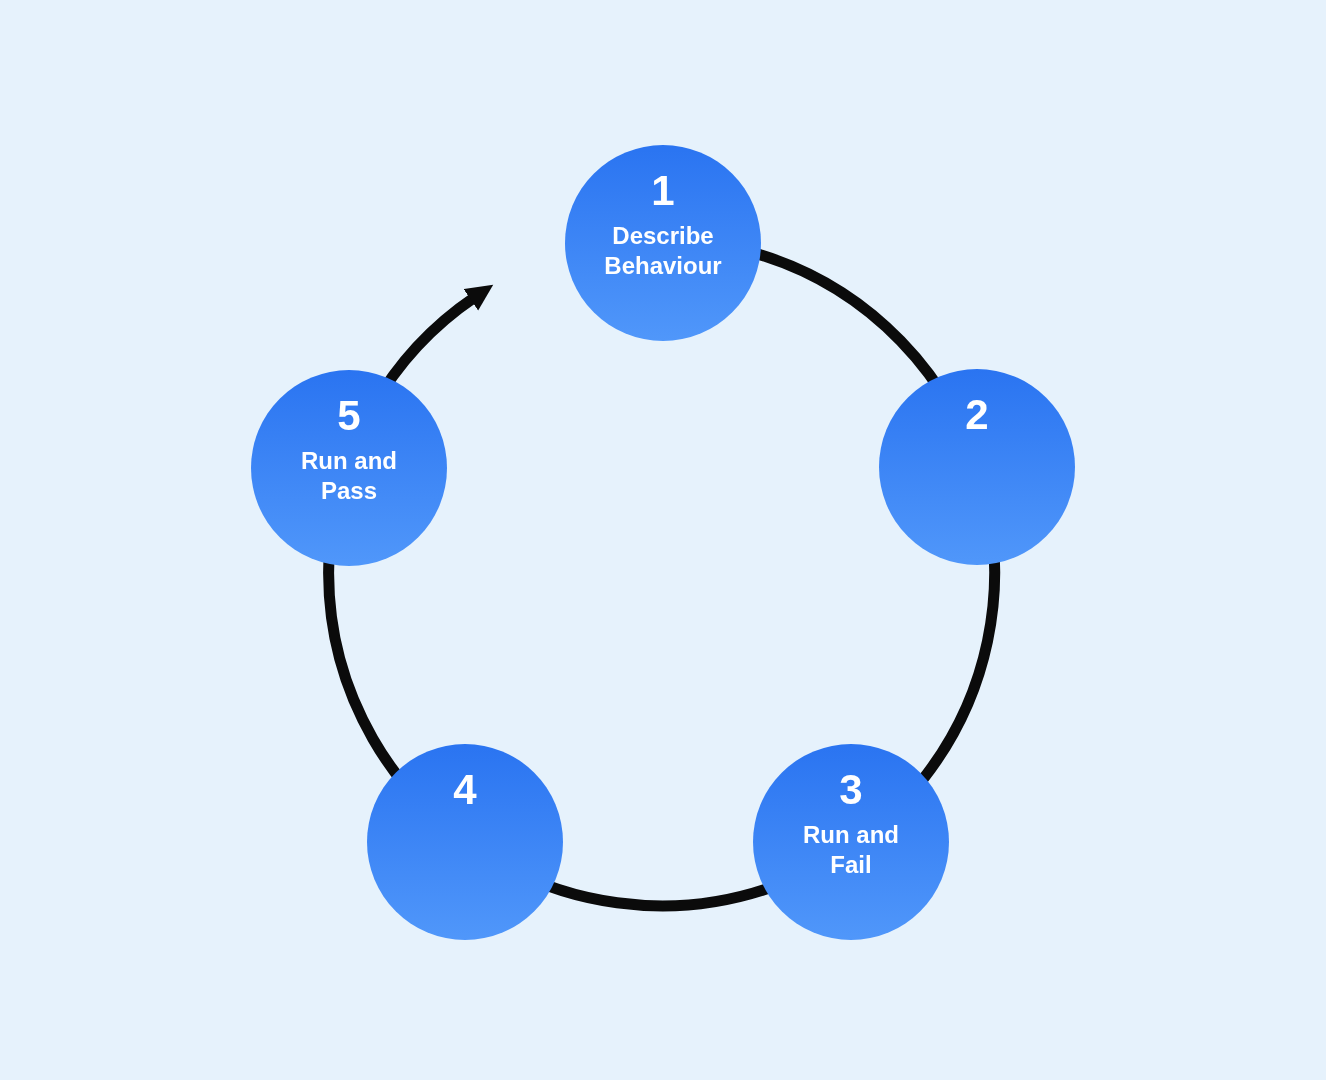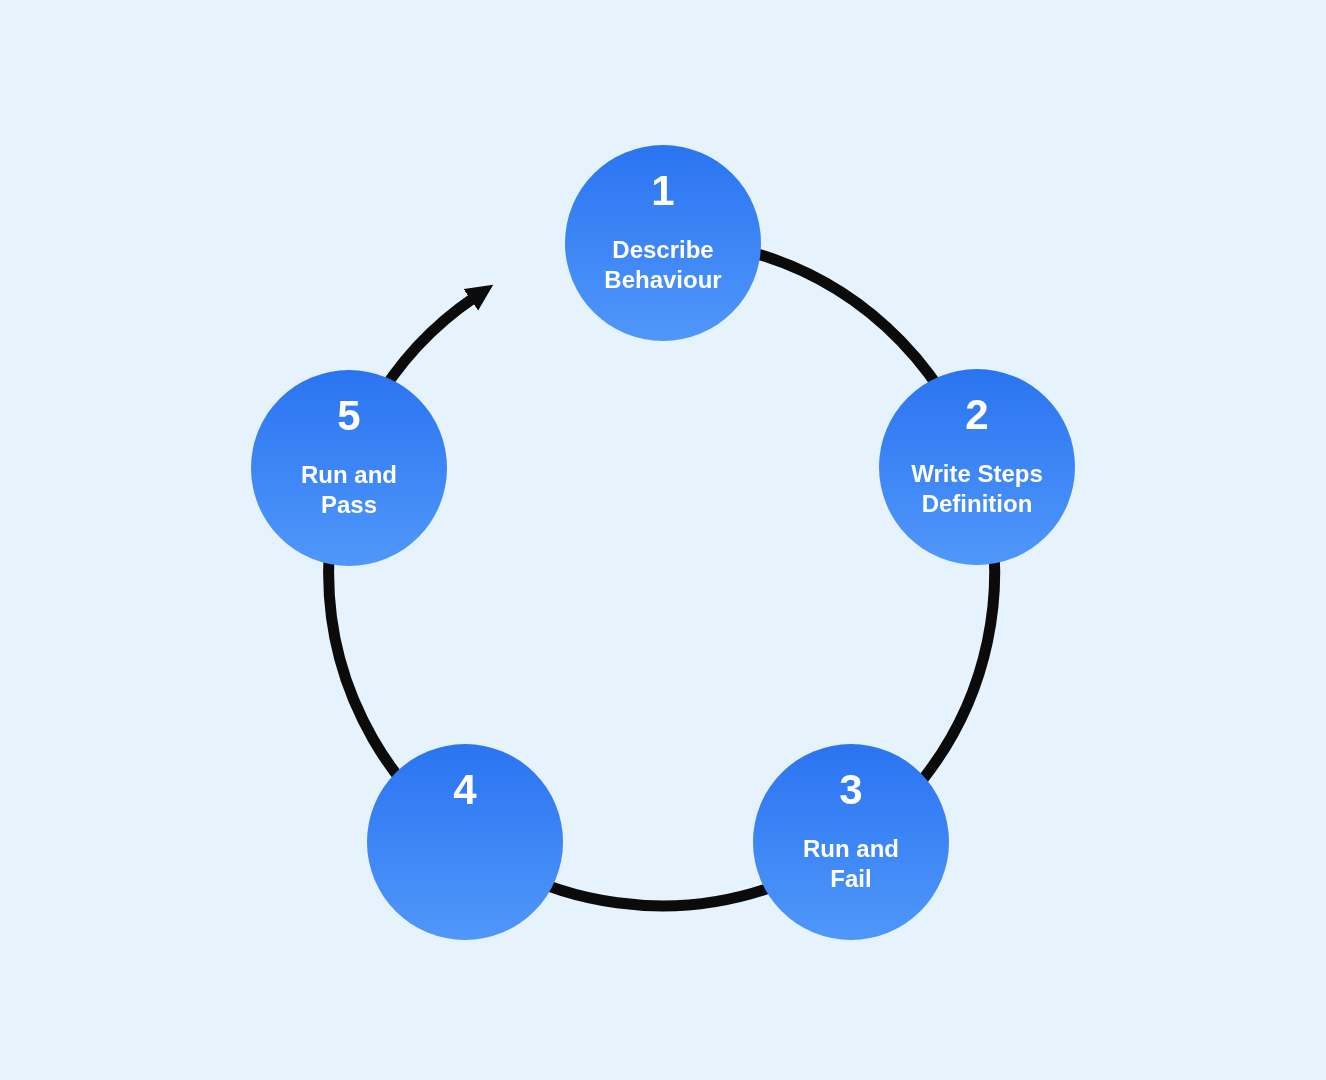--- a/index.html
+++ b/index.html
@@ -43,21 +43,21 @@
   .node .num {
     font-size: 42px;
     font-weight: bold;
     line-height: 48px;
   }
   .node .label {
     font-size: 24px;
     font-weight: bold;
     line-height: 30px;
     white-space: pre-line;
-    margin-top: 20px;
+    margin-top: 6px;
   }
   .node-1 { left: 565px; top: 145px; }
   .node-2 { left: 879px; top: 369px; }
   .node-3 { left: 753px; top: 744px; }
   .node-4 { left: 367px; top: 744px; }
   .node-5 { left: 251px; top: 370px; }
 </style>
 </head>
 <body>
 
@@ -73,22 +73,20 @@
   </svg>
 
   <div class="node node-1">
     <span class="num">1</span>
     <span class="label">Describe
 Behaviour</span>
   </div>
 
   <div class="node node-2">
     <span class="num">2</span>
-    <span class="label">Write Steps
-Definition</span>
   </div>
 
   <div class="node node-3">
     <span class="num">3</span>
     <span class="label">Run and
 Fail</span>
   </div>
 
   <div class="node node-4">
     <span class="num">4</span>

